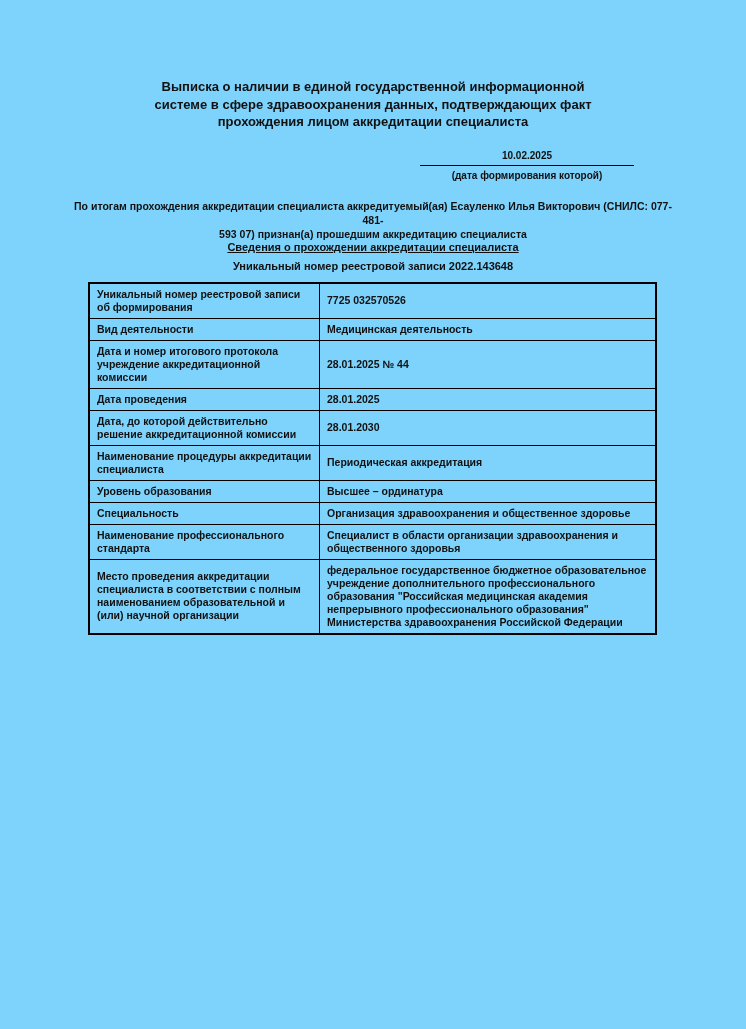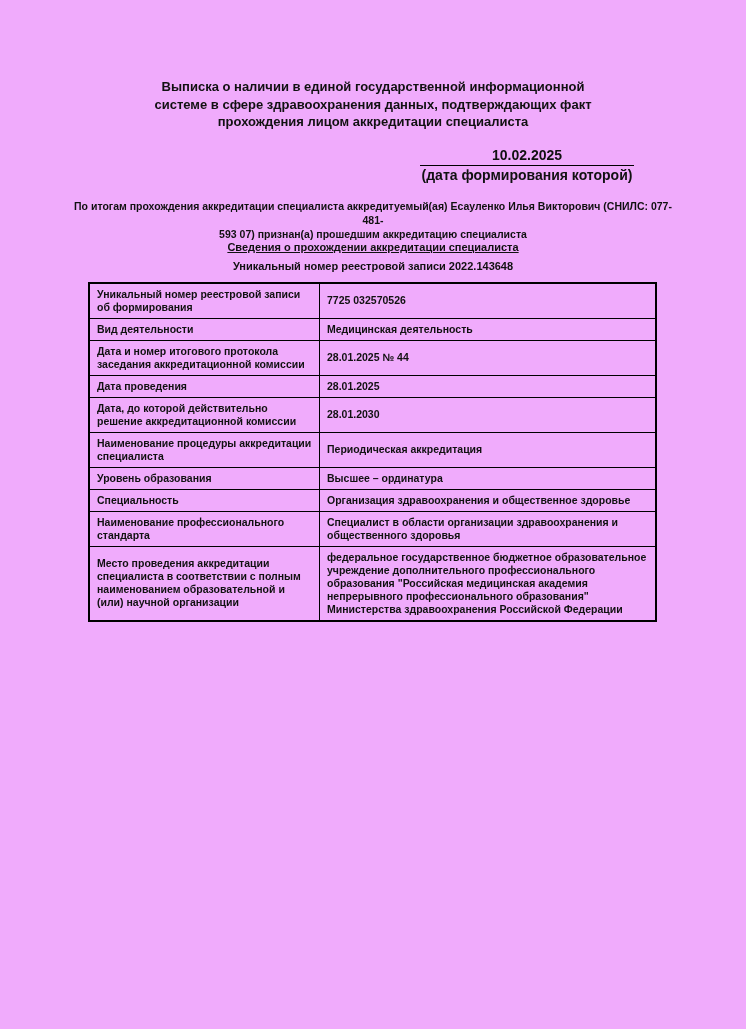--- a/index.html
+++ b/index.html
@@ -12,38 +12,38 @@
     height: 1029px;
     font-family: "Liberation Sans", sans-serif;
     font-weight: bold;
     color: #111111;
     -webkit-font-smoothing: antialiased;
   }
   .page {
     position: relative;
     width: 746px;
     height: 1029px;
-    background: #f0abfc;
+    background: #7dd3fc;
     overflow: hidden;
     box-sizing: border-box;
   }
   .doc-title {
     padding-top: 78px;
     margin: 0 auto;
     width: 560px;
     text-align: center;
     font-size: 13px;
     line-height: 17.5px;
     white-space: pre-line;
   }
   .date-block {
     margin: 18px 0 0 420px;
     width: 214px;
     text-align: center;
-    font-size: 14px;
+    font-size: 10px;
     line-height: 13px;
   }
   .date-value {
     padding-bottom: 3px;
     border-bottom: 1.5px solid #000000;
   }
   .date-caption {
     padding-top: 3px;
   }
   .intro-paragraph {
@@ -109,21 +109,21 @@
     <tbody>
       <tr>
         <td class="cell-label">Уникальный номер реестровой записи об формирования</td>
         <td class="cell-value">7725 032570526</td>
       </tr>
       <tr class="row-pad">
         <td class="cell-label">Вид деятельности</td>
         <td class="cell-value">Медицинская деятельность</td>
       </tr>
       <tr>
-        <td class="cell-label">Дата и номер итогового протокола заседания аккредитационной комиссии</td>
+        <td class="cell-label">Дата и номер итогового протокола учреждение аккредитационной комиссии</td>
         <td class="cell-value">28.01.2025 № 44</td>
       </tr>
       <tr class="row-pad">
         <td class="cell-label">Дата проведения</td>
         <td class="cell-value">28.01.2025</td>
       </tr>
       <tr>
         <td class="cell-label">Дата, до которой действительно решение аккредитационной комиссии</td>
         <td class="cell-value">28.01.2030</td>
       </tr>

